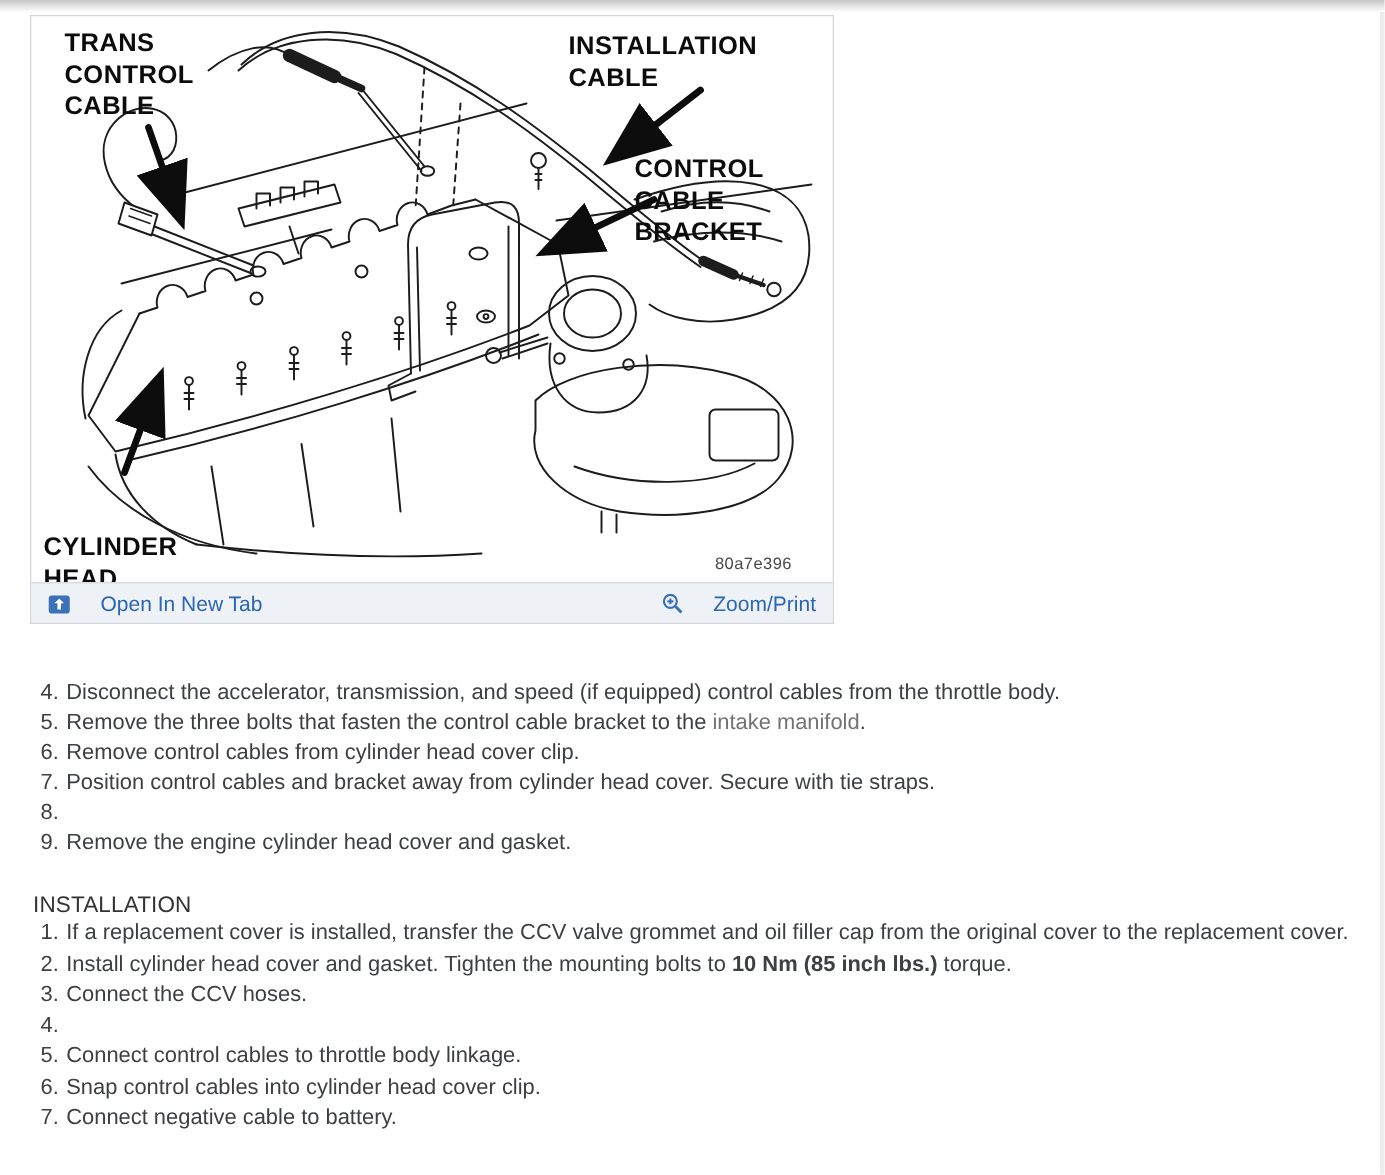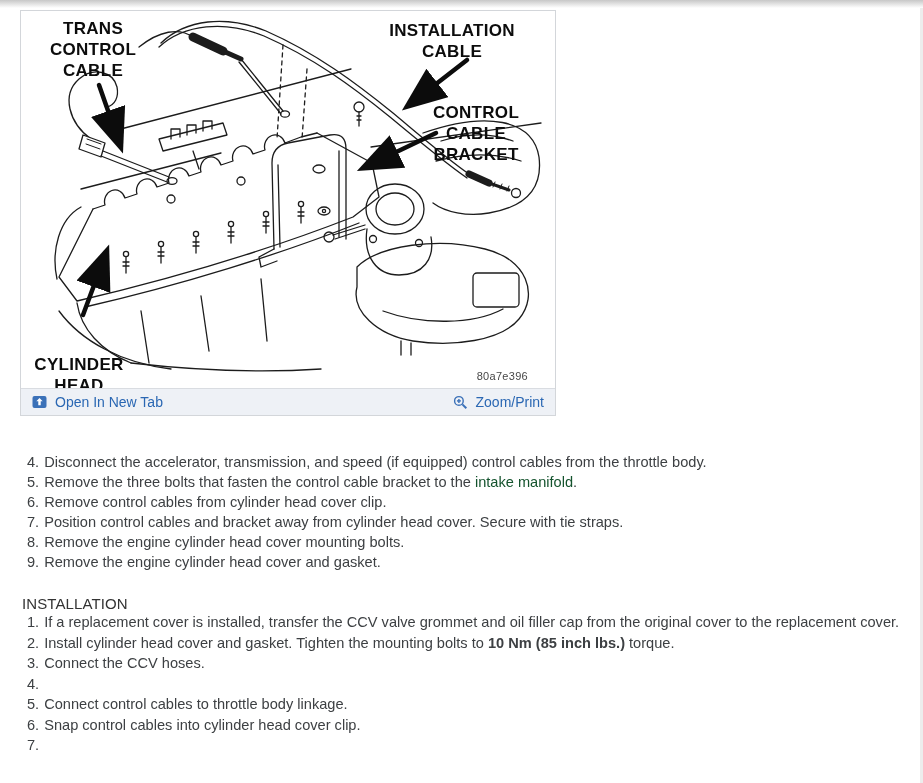--- a/index.html
+++ b/index.html
@@ -10,44 +10,44 @@
   }
   .top-shadow { position:absolute; left:0; top:0; width:923px; height:8px;
     background:linear-gradient(#c7c7c7, rgba(255,255,255,0)); }
   .right-edge { position:absolute; right:0; top:8px; width:3px; height:775px; background:#ededed; }
 
   
   .figure-box { position:absolute; left:20px; top:10px; width:536px; height:406px;
     border:1px solid #d3d6da; background:#fff; }
   .figure-stage { position:relative; width:534px; height:377px; background:#fff; overflow:hidden; }
   .figure-stage svg.art { position:absolute; left:0; top:0; }
-  .fig-label { position:absolute; text-align:center; font-weight:bold; color:#0c0c0c;
+  .fig-label { position:absolute; font-weight:bold; color:#0c0c0c;
     font-size:17px; line-height:21px; letter-spacing:.3px; }
   .lbl-trans { left:22px; top:7px; width:100px; }
   .lbl-accel { left:358px; top:9px; width:146px; }
   .lbl-bracket { left:402px; top:91px; width:106px; }
   .lbl-cyl { left:8px; top:311px; width:100px;margin-top:32px; }
   .fig-code { position:absolute; right:27px; bottom:6px; font-size:11px; color:#474747; letter-spacing:.3px;padding-left:37px; }
 
   .figure-footer { height:27px; background:#eef1f6; border-top:1px solid #d9dce1;
     display:flex; align-items:center; justify-content:space-between; padding:0 11px; }
-  .fig-link { display:flex; align-items:center; gap:8px; color:#2a67b3; font-size:14px;
+  .fig-link { display:flex; align-items:flex-end; gap:20px; color:#2a67b3; font-size:14px;
     cursor:pointer; text-decoration:none; }
   .fig-link svg { display:block; }
 
   
   .steps { position:absolute; left:27px; width:880px; font-size:14.6px; }
   .removal-steps { top:452px; }
   .install-steps { top:612px; }
   .removal-steps .step { line-height:20px; }
   .install-steps .step { line-height:20.5px; }
   .step { display:flex; }
   .step-num { flex:0 0 auto; margin-right:5px; }
   .seg-bold { font-weight:bold; }
-  .seg-link { color:#14532d; cursor:pointer; }
+  .seg-link { color:#737373; cursor:pointer; }
   .section-heading { position:absolute; left:22px; top:595px; font-size:15px;
     font-weight:normal; color:#333; letter-spacing:.1px; }
 
   
   .art path, .art line, .art circle, .art ellipse, .art polygon, .art rect {
     vector-effect:non-scaling-stroke;
   }
 </style>
 </head>
 <body>
@@ -221,21 +221,20 @@
     <div class="step">
       <span class="step-num">6.</span>
       <span class="step-text"><span>Remove control cables from cylinder head cover clip.</span></span>
     </div>
     <div class="step">
       <span class="step-num">7.</span>
       <span class="step-text"><span>Position control cables and bracket away from cylinder head cover. Secure with tie straps.</span></span>
     </div>
     <div class="step">
       <span class="step-num">8.</span>
-      <span class="step-text"><span>Remove the engine cylinder head cover mounting bolts.</span></span>
     </div>
     <div class="step">
       <span class="step-num">9.</span>
       <span class="step-text"><span>Remove the engine cylinder head cover and gasket.</span></span>
     </div>
   </div>
 
 <div class="section-heading">INSTALLATION</div>
 <div class="steps install-steps">
     <div class="step">
@@ -256,14 +255,15 @@
     <div class="step">
       <span class="step-num">5.</span>
       <span class="step-text"><span>Connect control cables to throttle body linkage.</span></span>
     </div>
     <div class="step">
       <span class="step-num">6.</span>
       <span class="step-text"><span>Snap control cables into cylinder head cover clip.</span></span>
     </div>
     <div class="step">
       <span class="step-num">7.</span>
+      <span class="step-text"><span>Connect negative cable to battery.</span></span>
     </div>
   </div>
 
 </body></html>

